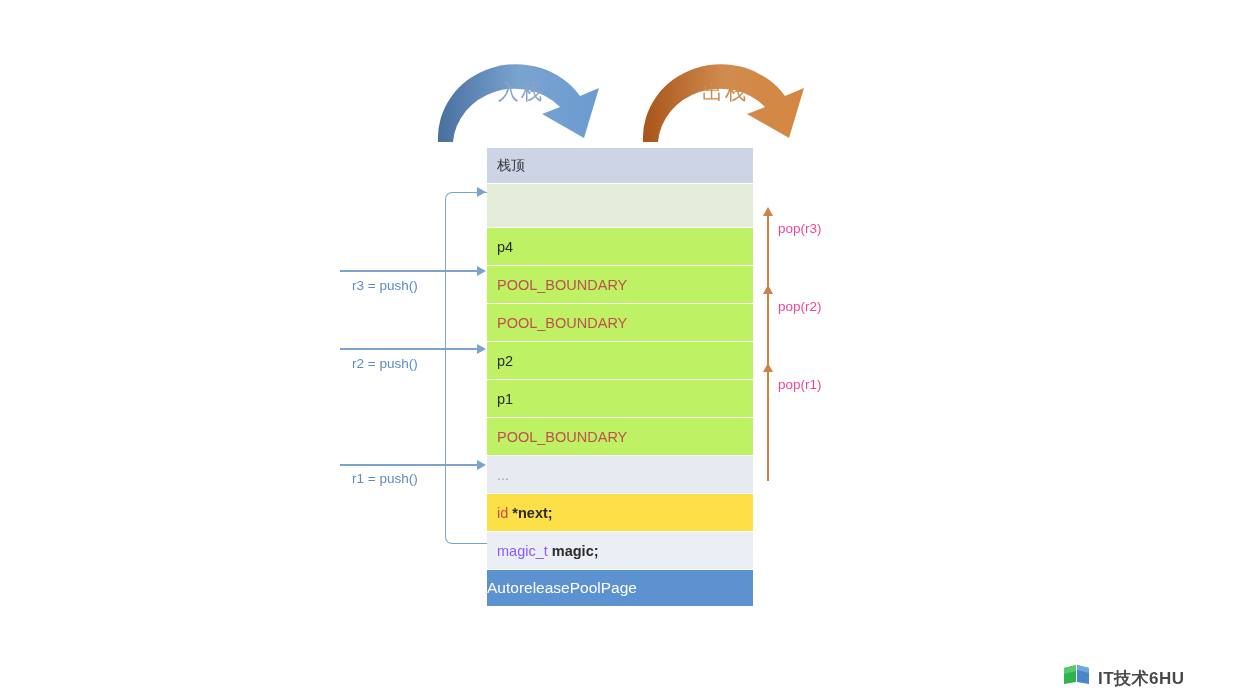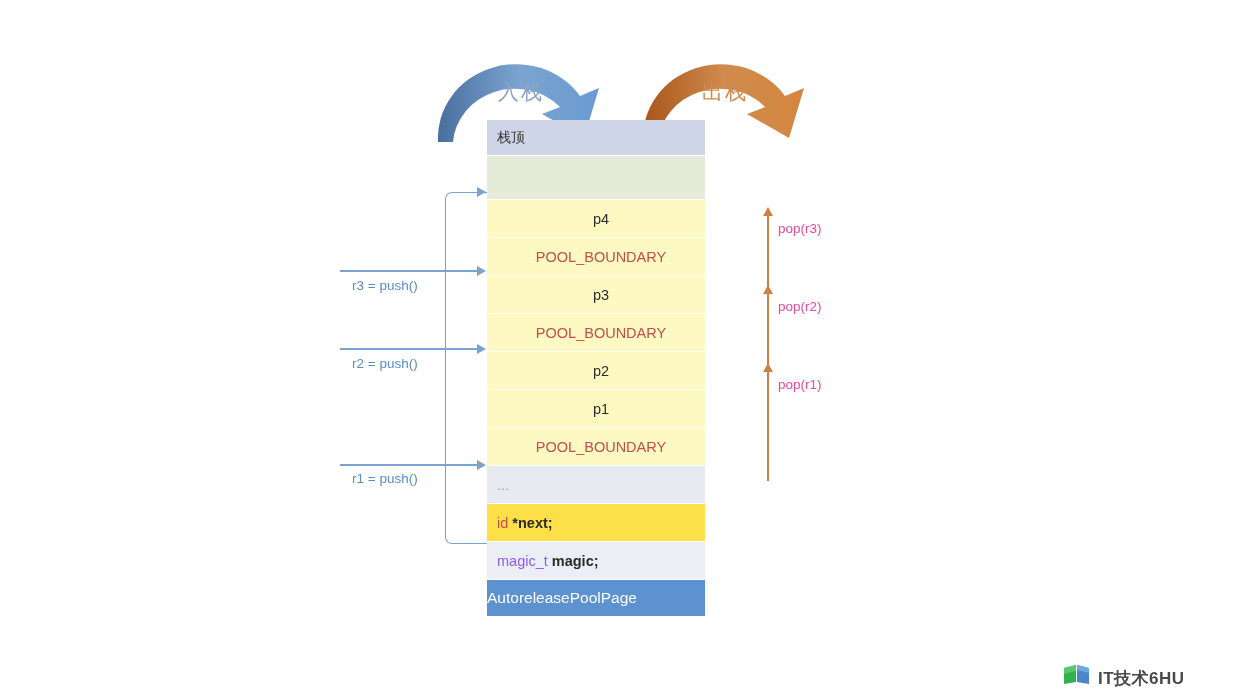--- a/index.html
+++ b/index.html
@@ -37,35 +37,35 @@
   #pop-arc-label {
     left: 702px;
     top: 78px;
     color: #d08b4e;
   }
 
   
   #stack {
     position: absolute;
     left: 487px;
-    top: 120px;
-    width: 218px;
+    top: 148px;
+    width: 266px;
   }
   .row {
     position: relative;
     box-sizing: border-box;
     padding-left: 10px;
     display: flex;
     align-items: center;
     font-size: 14.5px;
     color: #2b2b2b;
     border-bottom: 1.5px solid #ffffff;
   }
   .row.top     { background: #ccd4e6; height: 36px; font-size: 14px; color: #333; }
-  .row.green   { background: #fef9c3; height: 38px; justify-content: center; }
+  .row.green   { background: #bef264; height: 38px; }
   .row.green-tall { background: #e4ebd8; height: 44px; }
   .row.lav     { background: #e8eaf2; height: 38px; color: #9aa3b8; }
   .row.blue-l  { background: #fde047; height: 38px; }
   .row.lav2    { background: #eceef5; height: 38px; }
   .row.boundary { color: #c0504d; }
   .kw-red  { color: #c0504d; }
   .kw-gray { color: #8b5cf6; }
   .kw-dark { color: #2b2b2b; font-weight: bold; }
   #footer-bar {
     background: #5b92cf;
@@ -194,23 +194,20 @@
   </div>
   <div class="row green-tall">
     <span></span>
   </div>
   <div class="row green">
     <span>p4</span>
   </div>
   <div class="row green boundary">
     <span>POOL_BOUNDARY</span>
   </div>
-  <div class="row green">
-    <span>p3</span>
-  </div>
   <div class="row green boundary">
     <span>POOL_BOUNDARY</span>
   </div>
   <div class="row green">
     <span>p2</span>
   </div>
   <div class="row green">
     <span>p1</span>
   </div>
   <div class="row green boundary">

